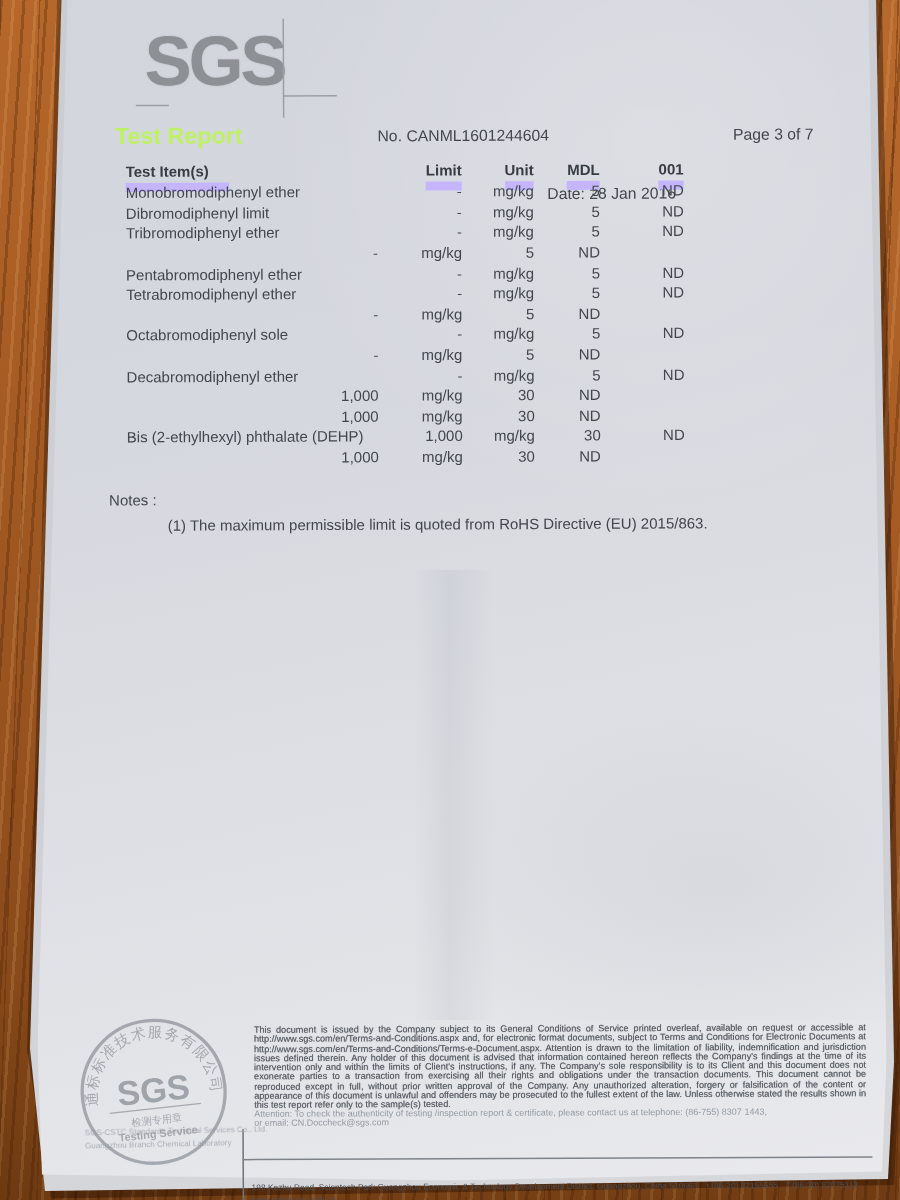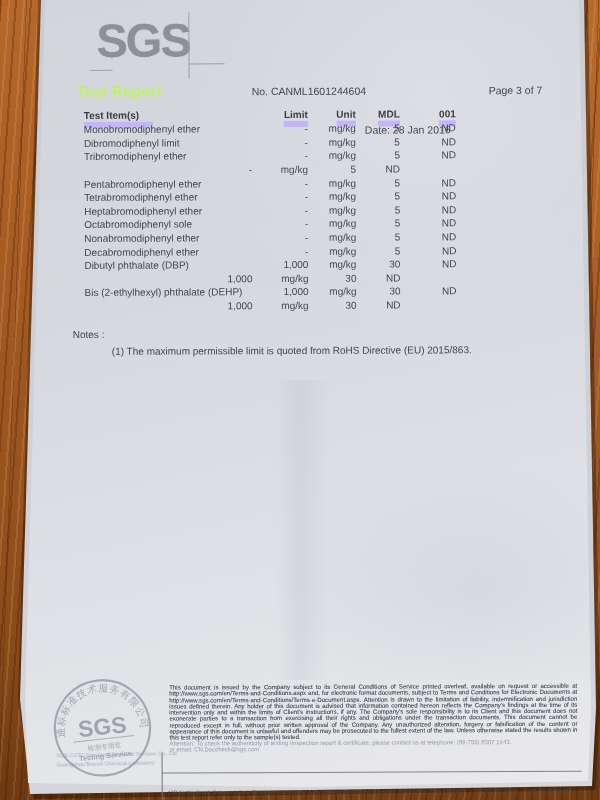--- a/index.html
+++ b/index.html
@@ -168,49 +168,46 @@
           <div class="c4">ND</div>
         </div>
         <div class="trow">
           <div class="c0">Tetrabromodiphenyl ether</div>
           <div class="c1">-</div>
           <div class="c2">mg/kg</div>
           <div class="c3">5</div>
           <div class="c4">ND</div>
         </div>
         <div class="trow">
-          <div class="c0">Heptabromodiphenyl ether</div>
           <div class="c1">-</div>
           <div class="c2">mg/kg</div>
           <div class="c3">5</div>
           <div class="c4">ND</div>
         </div>
         <div class="trow">
           <div class="c0">Octabromodiphenyl sole</div>
           <div class="c1">-</div>
           <div class="c2">mg/kg</div>
           <div class="c3">5</div>
           <div class="c4">ND</div>
         </div>
         <div class="trow">
-          <div class="c0">Nonabromodiphenyl ether</div>
           <div class="c1">-</div>
           <div class="c2">mg/kg</div>
           <div class="c3">5</div>
           <div class="c4">ND</div>
         </div>
         <div class="trow">
           <div class="c0">Decabromodiphenyl ether</div>
           <div class="c1">-</div>
           <div class="c2">mg/kg</div>
           <div class="c3">5</div>
           <div class="c4">ND</div>
         </div>
         <div class="trow">
-          <div class="c0">Dibutyl phthalate (DBP)</div>
           <div class="c1">1,000</div>
           <div class="c2">mg/kg</div>
           <div class="c3">30</div>
           <div class="c4">ND</div>
         </div>
         <div class="trow">
           <div class="c1">1,000</div>
           <div class="c2">mg/kg</div>
           <div class="c3">30</div>
           <div class="c4">ND</div>

